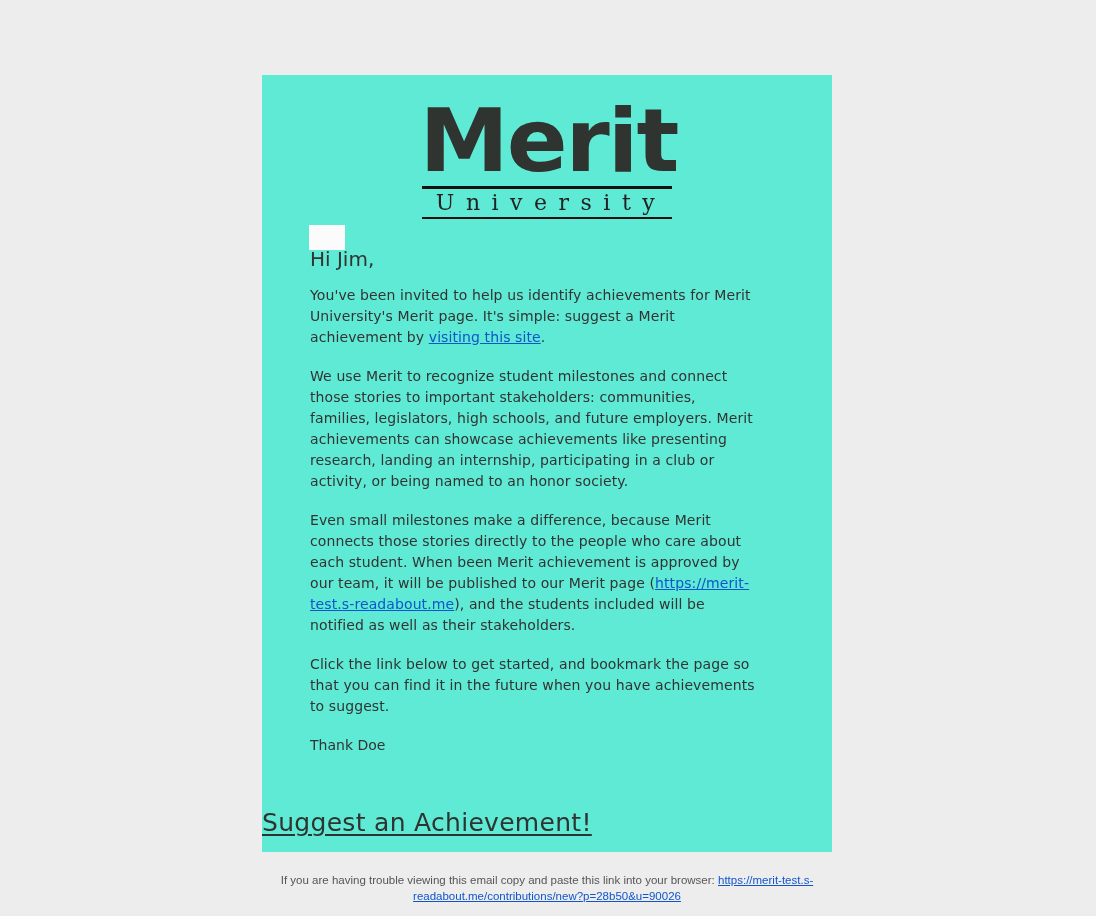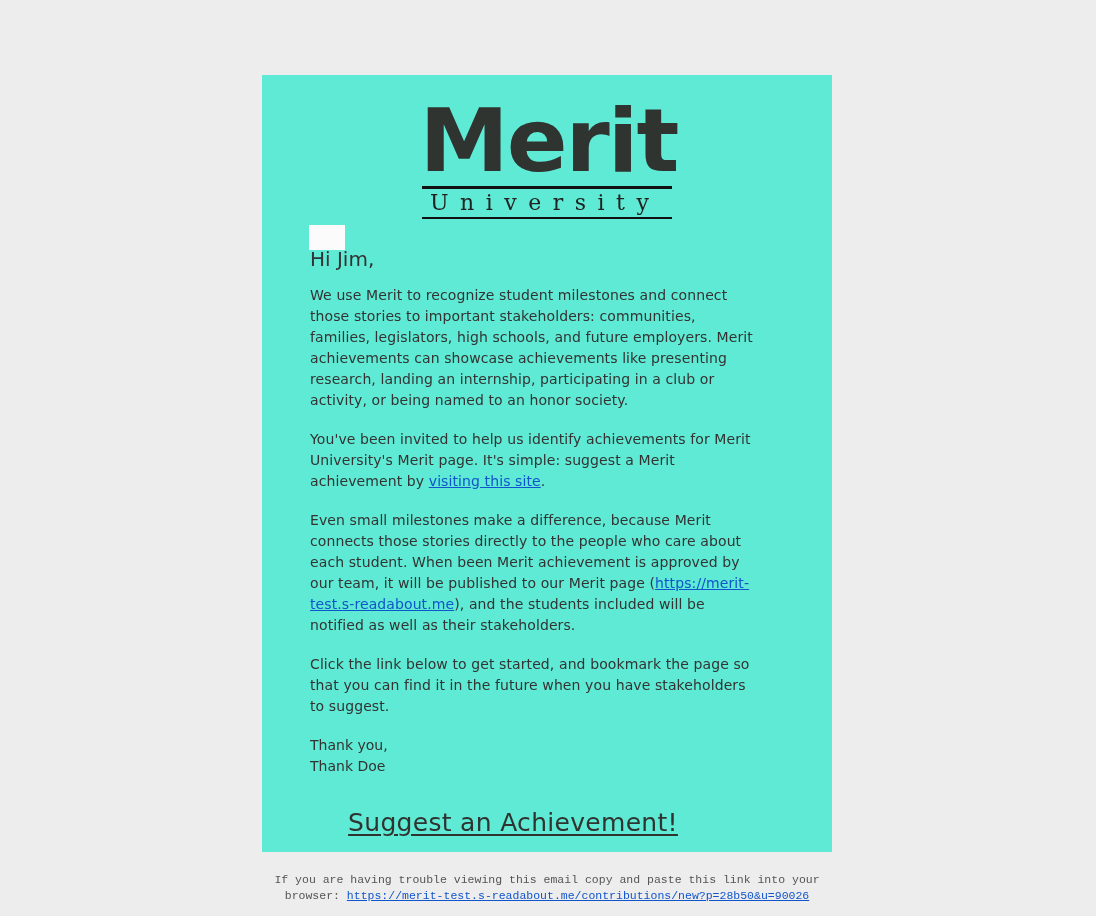--- a/index.html
+++ b/index.html
@@ -49,20 +49,21 @@
       top: 83px;
       width: 250px;
       height: 3px;
       background: #111;
     }
     .logo-univ {
       position: absolute;
       left: 0;
       top: 86px;
       width: 250px;
+      text-align: center;
       font-family: "DejaVu Serif", serif;
       font-size: 22px;
       letter-spacing: 11.5px;
       line-height: 27px;
       padding-left: 8px;
       box-sizing: border-box;
       color: #222;
     }
     .logo-rule-bottom {
       position: absolute;
@@ -107,38 +108,38 @@
     .sig {
       font-size: 14px;
       line-height: 21px;
       margin: 0;
     }
     .cta-wrap {
       position: absolute;
       left: 0;
       top: 729px;
       width: 502px;
-      text-align: center;
+      text-align: left;
     }
     .cta {
       font-size: 25px;
       line-height: 38px;
       color: #303431;
       text-decoration: underline;
       text-decoration-thickness: 2px;
       text-underline-offset: 3px;
       letter-spacing: 0.3px;
     }
     .footer {
       position: absolute;
       left: 262px;
       top: 872px;
       width: 570px;
       text-align: center;
-      font-family: Liberation Mono, monospace;
+      font-family: Liberation Sans, sans-serif;
       font-size: 11.5px;
       line-height: 16px;
       color: #555555;
     }
     .footer a {
       color: #1155cc;
     }
   </style>
 </head>
 <body>
@@ -150,29 +151,28 @@
     <div class="logo-rule-top"></div>
     <div class="logo-univ">University</div>
     <div class="logo-rule-bottom"></div>
   </div>
 
   <div class="pixel"></div>
 
   <div class="content">
     <h1 class="greeting">Hi Jim,</h1>
 
+    <p class="para"><span>You've been invited to help us identify achievements for Merit University's Merit page. It's simple: suggest a Merit achievement by </span><a href="#">visiting this site</a><span>.</span></p>
+
     <p class="para">We use Merit to recognize student milestones and connect those stories to important stakeholders: communities, families, legislators, high schools, and future employers. Merit achievements can showcase achievements like presenting research, landing an internship, participating in a club or activity, or being named to an honor society.</p>
-
-    <p class="para"><span>You've been invited to help us identify achievements for Merit University's Merit page. It's simple: suggest a Merit achievement by </span><a href="#">visiting this site</a><span>.</span></p>
 
     <p class="para"><span>Even small milestones make a difference, because Merit connects those stories directly to the people who care about each student. When been Merit achievement is approved by our team, it will be published to our Merit page (</span><a href="#">https://merit-test.s-readabout.me</a><span>), and the students included will be notified as well as their stakeholders.</span></p>
 
-    <p class="para">Click the link below to get started, and bookmark the page so that you can find it in the future when you have stakeholders to suggest.</p>
+    <p class="para">Click the link below to get started, and bookmark the page so that you can find it in the future when you have achievements to suggest.</p>
 
-    <p class="sig">Thank you,</p>
     <p class="sig">Thank Doe</p>
   </div>
 
   <div class="cta-wrap">
     <a href="#" class="cta">Suggest an Achievement!</a>
   </div>
 </div>
 
 <div class="footer">
   <span>If you are having trouble viewing this email copy and paste this link into your browser: </span><a href="#">https://merit-test.s-readabout.me/contributions/new?p=28b50&amp;u=90026</a>

